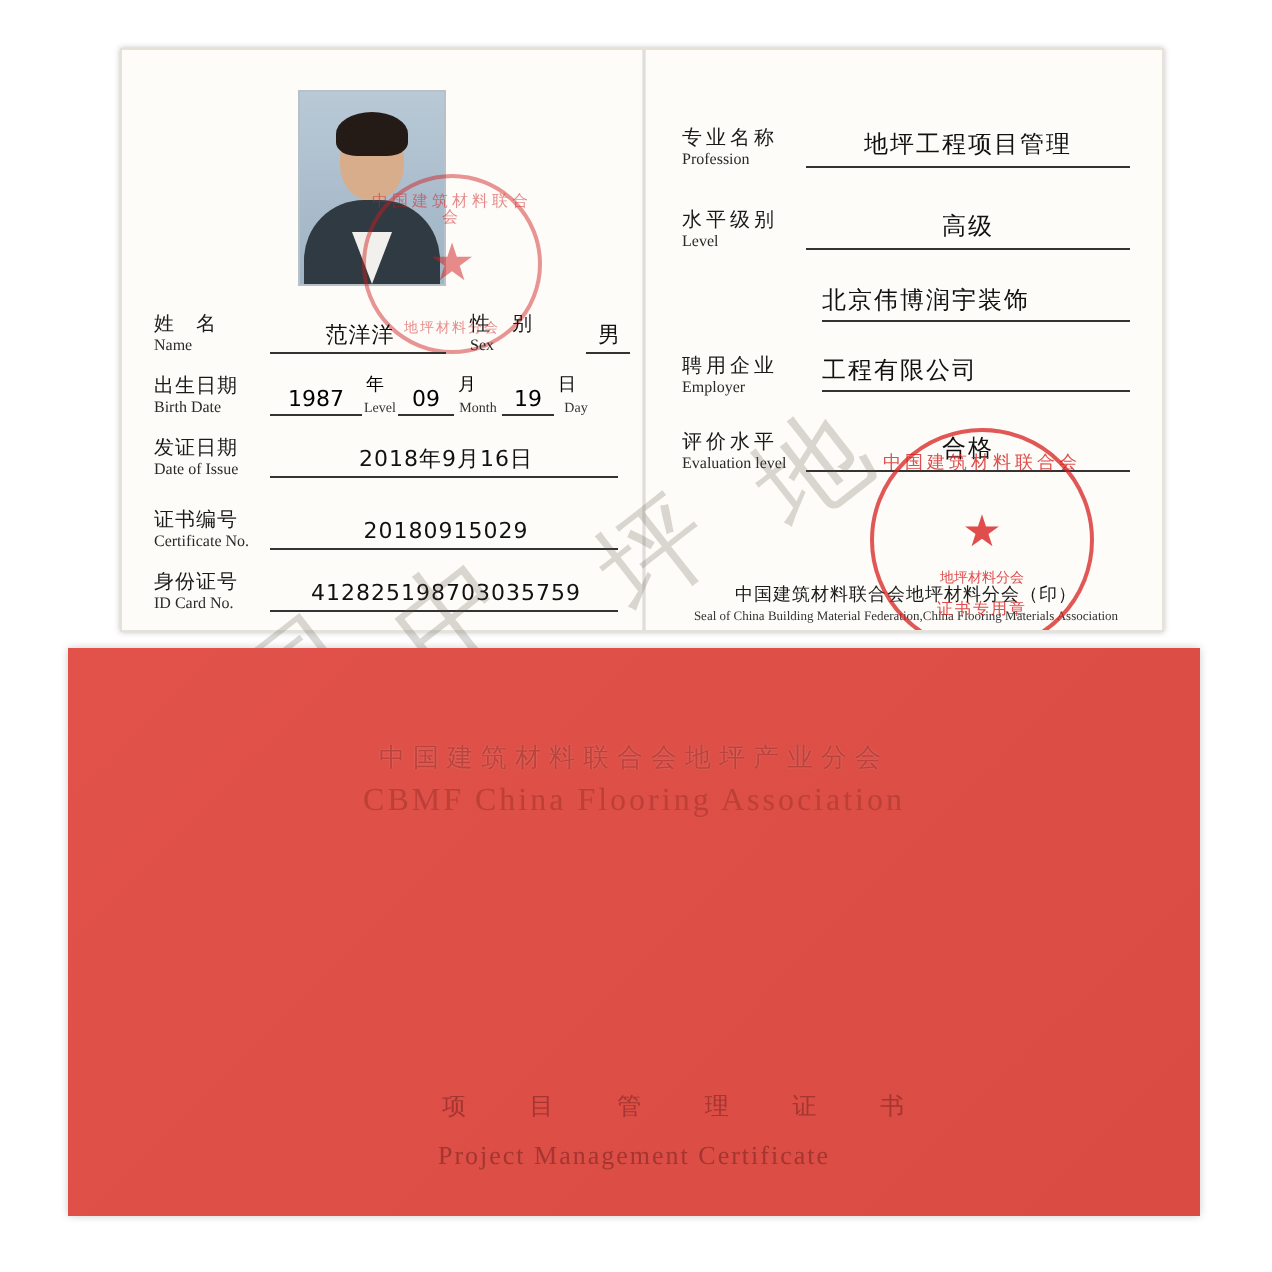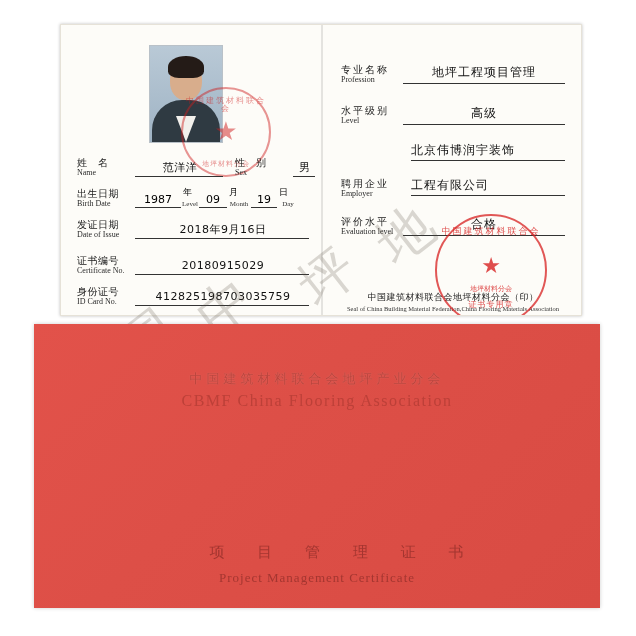--- a/index.html
+++ b/index.html
@@ -394,21 +394,21 @@
     top: -4px;
     width: 42px;
     height: 42px;
     transform: rotate(-18deg);
   }
   .cover-title-cn {
     position: absolute;
     bottom: 46px;
     left: 0; right: 0;
     text-align: center;
-    font-size: 15px;
+    font-size: 12px;
     letter-spacing: 14px;
     color: rgba(150, 48, 42, 0.8);
     font-family: "DejaVu Sans", sans-serif;
     text-indent: 14px;
     margin-left: 39px;
   }
   .cover-title-en {
     position: absolute;
     bottom: 22px;
     left: 0; right: 0;

